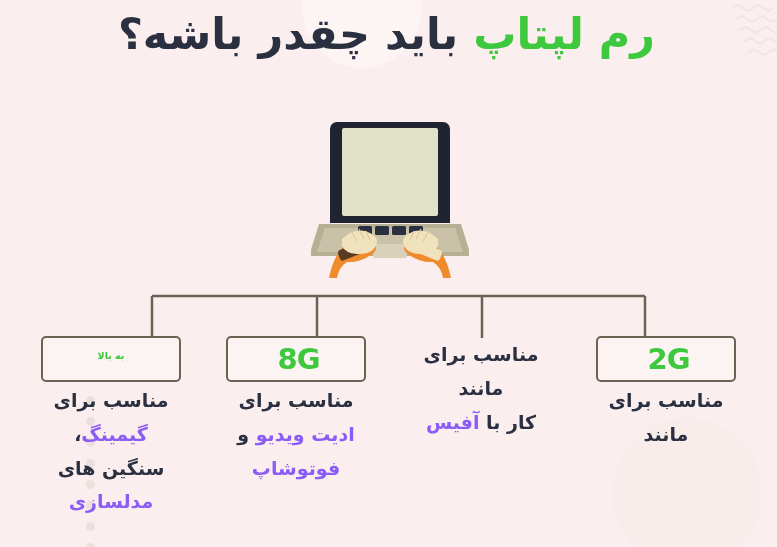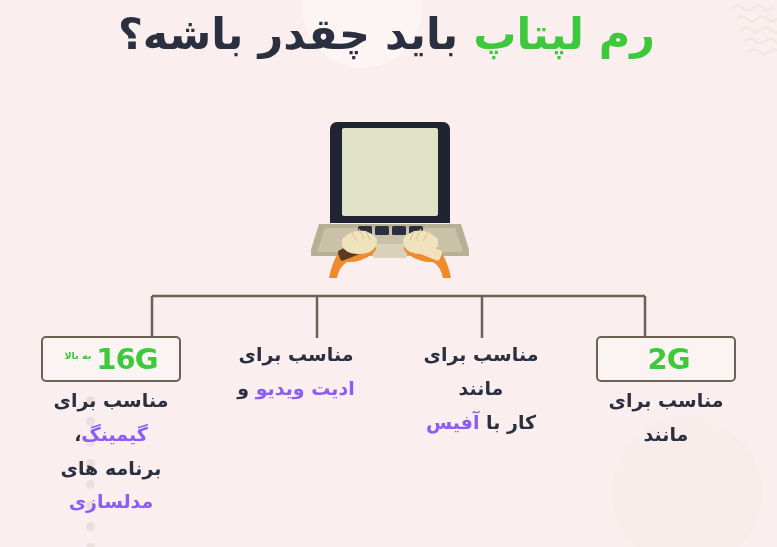--- a/index.html
+++ b/index.html
@@ -188,35 +188,39 @@
     <path d="M317 6 V48"></path>
     <path d="M482 6 V48"></path>
     <path d="M645 6 V48"></path>
   </g>
 </svg>
 
 <div class="columns">
 
   <div class="col">
     <div class="ram-box">
-      <span class="ram-size">16G</span>
       <span class="ram-note">به بالا</span>
     </div>
     <div class="desc">
         <span class="ln"><span>مناسب برای</span></span>
         <span class="ln"><span class="hl">گیمینگ</span><span>،</span></span>
-        <span class="ln"><span>برنامه های</span></span>
+        <span class="ln"><span>سنگین های</span></span>
         <span class="ln"><span class="hl">مدلسازی</span></span>
       </div>
   </div>
 
   <div class="col">
+    <div class="ram-box">
+      <span class="ram-size">8G</span>
+      <span class="ram-note"></span>
+    </div>
     <div class="desc">
         <span class="ln"><span>مناسب برای</span></span>
         <span class="ln"><span class="hl">ادیت ویدیو</span><span> و</span></span>
+        <span class="ln"><span class="hl">فوتوشاپ</span></span>
       </div>
   </div>
 
   <div class="col">
     <div class="desc">
         <span class="ln"><span>مناسب برای</span></span>
         <span class="ln"><span>مانند</span></span>
         <span class="ln"><span>کار با </span><span class="hl">آفیس</span></span>
       </div>
   </div>

